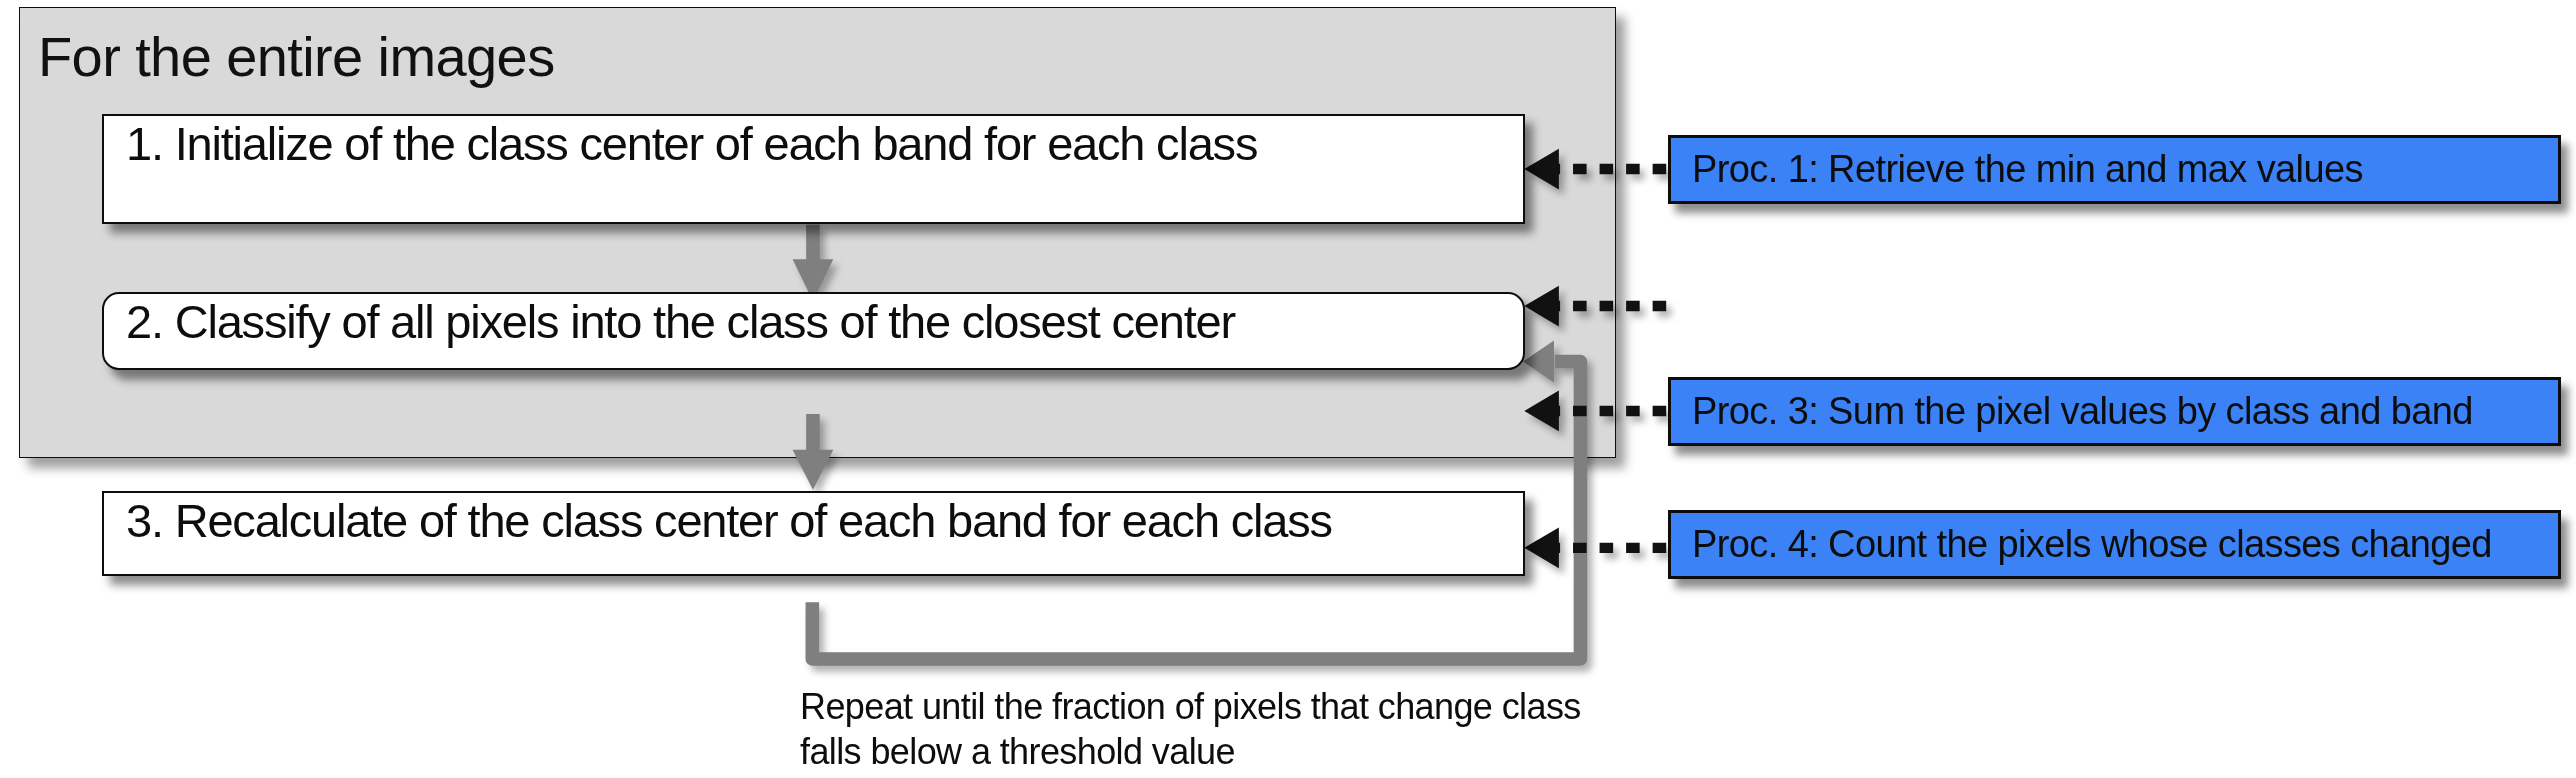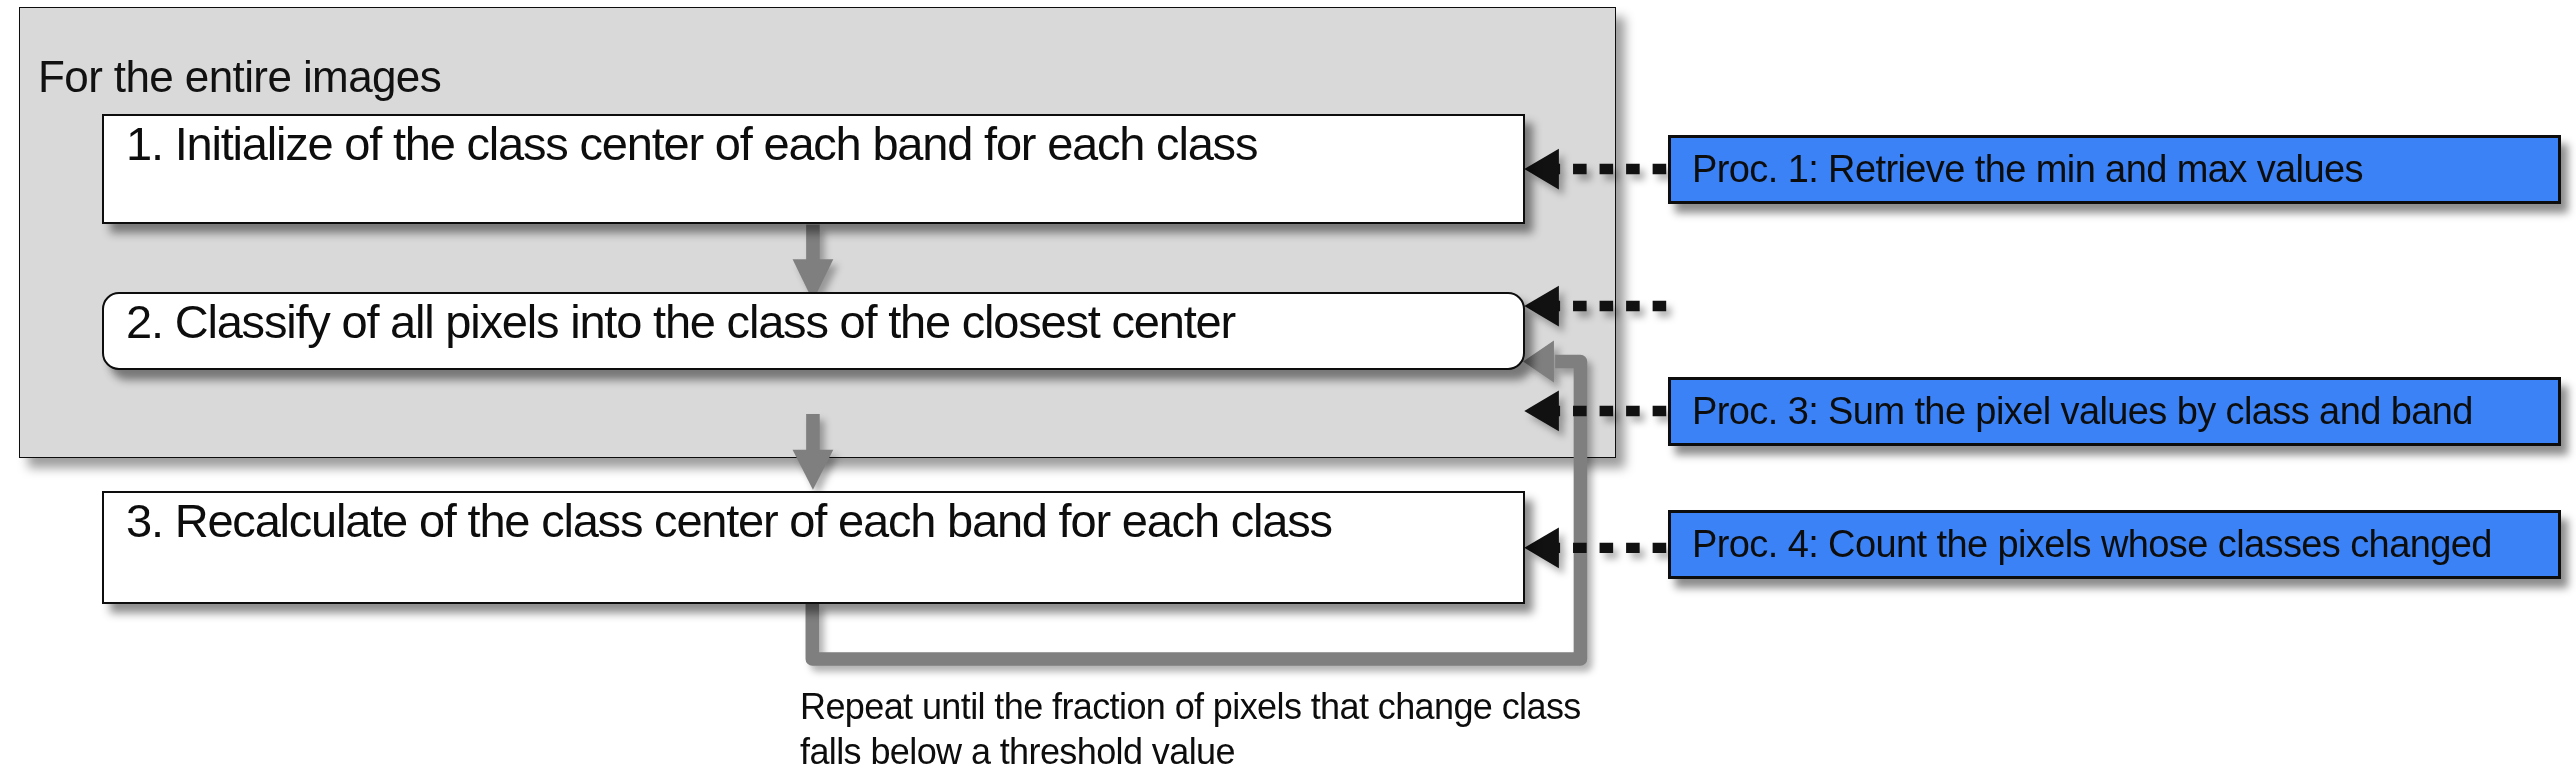--- a/index.html
+++ b/index.html
@@ -25,46 +25,45 @@
     left: 18.5px; top: 7.4px;
     width: 1597px; height: 451px;
     background: #d9d9d9;
     border: 1.9px solid #0d0d0d;
     box-shadow: 8.6px 10px 10px rgba(0,0,0,0.38);
   }
 
   .panel-title {
     position: absolute;
     left: 38px; top: 23.5px;
-    font-size: 44px;
+    font-size: 56px;
     letter-spacing: -0.6px;
     color: #111111;
     white-space: nowrap;
-    margin-top: 28px;
   }
 
   
   .step-box {
     position: absolute;
     left: 102px;
     width: 1423px;
     background: #ffffff;
     border: 2.5px solid #0d0d0d;
     box-shadow: 8px 9.3px 8.6px rgba(0,0,0,0.45);
     display: flex;
     align-items: flex-start;
     padding-left: 22px;
     font-size: 47px;
     letter-spacing: -1.2px;
     white-space: nowrap;
     color: #0d0d0d;
   }
   .step-1 { top: 114px; height: 110px; }
   .step-2 { top: 292px; height: 78px; border-radius: 17px; }
-  .step-3 { top: 491px; height: 113px; }
+  .step-3 { top: 491px; height: 85px; }
 
   
   .proc-box {
     position: absolute;
     left: 1668px;
     width: 893px;
     height: 69px;
     background: #3b82f6;
     border: 3.7px solid #0d0d0d;
     box-shadow: 7.4px 8.6px 8px rgba(0,0,0,0.45);

